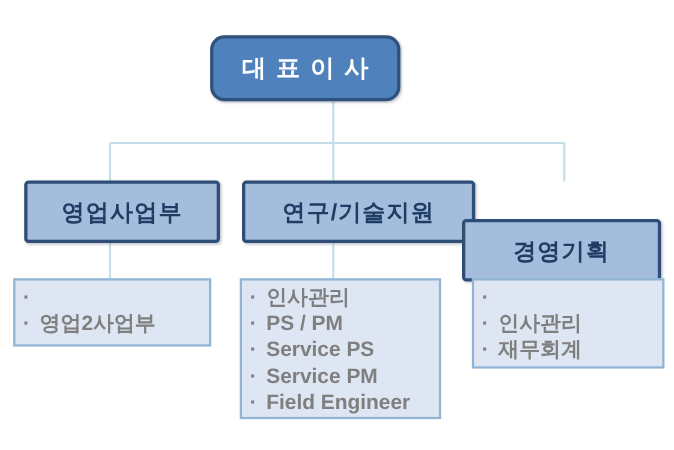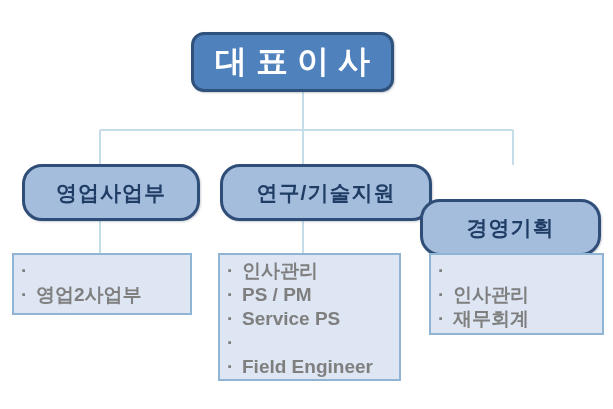--- a/index.html
+++ b/index.html
@@ -23,35 +23,35 @@
     stroke-width:2;
   }
   .box{
     position:absolute;
     display:flex;align-items:center;justify-content:center;
     box-sizing:border-box;
     font-weight:bold;
     z-index:2;
   }
   .root-box{
-    left:191px;top:32px;width:203px;height:60px;
+    left:191px;top:32px;width:173px;height:60px;
     background:var(--root-fill,#4f81bd);
     border:3px solid var(--root-border,#2f527c);
     border-radius:13px;
     color:var(--root-text,#fff);
-    font-size:32px;
+    font-size:22px;
     letter-spacing:9px;
     padding-left:9px;
     box-shadow:1px 1px 2px rgba(90,100,120,.35);
   }
   .division-box{
     top:164px;height:57px;
     background:var(--division-fill,#a4bddc);
     border:3px solid var(--division-border,#2e4e78);
-    border-radius:20px;
+    border-radius:4px;
     color:var(--division-text,#1f3c64);
     font-size:21px;
     letter-spacing:1px;
     box-shadow:1px 1px 2px rgba(90,100,120,.3);
   }
   #division-0{left:22px;width:178px;}
   #division-1{left:220px;width:212px;}
   #division-2{left:420px;width:181px;margin-top:35px;}
   .list-box{
     position:absolute;top:253px;
@@ -130,20 +130,21 @@
         <li>
           <span class="bullet">·</span>
           <span>PS / PM</span>
         </li>
         <li>
           <span class="bullet">·</span>
           <span>Service PS</span>
         </li>
         <li>
           <span class="bullet">·</span>
+          <span>Service PM</span>
         </li>
         <li>
           <span class="bullet">·</span>
           <span>Field Engineer</span>
         </li>
       </ul>
   </div>
   <div class="list-box" id="list-2">
     <ul>
         <li>

